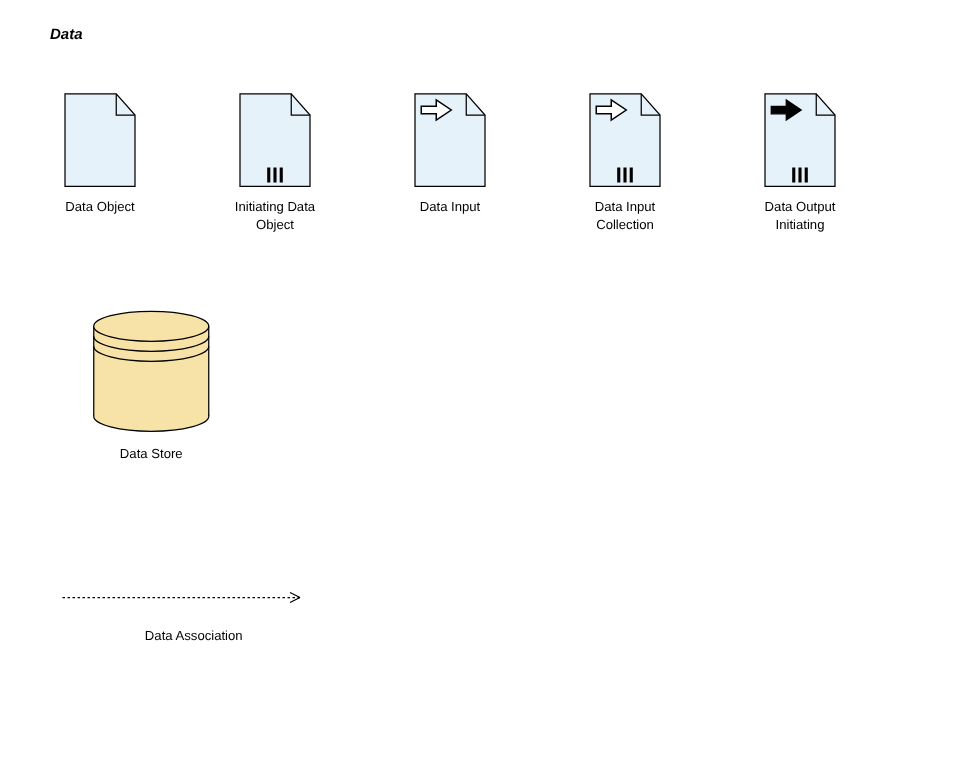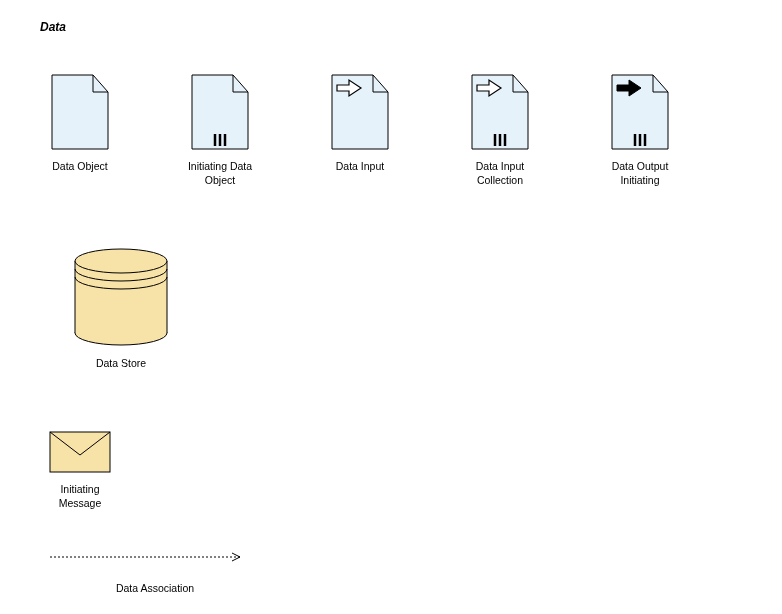--- a/index.html
+++ b/index.html
@@ -122,27 +122,20 @@
       <line x1="94" y1="14" x2="94" y2="86" stroke="#000" stroke-width="1"></line>
       <ellipse cx="48" cy="14" rx="46" ry="12" fill="#f7e2a7" stroke="#000" stroke-width="1"></ellipse>
       <path d="M2 22 A46 12 0 0 0 94 22" fill="none" stroke="#000" stroke-width="1"></path>
       <path d="M2 30 A46 12 0 0 0 94 30" fill="none" stroke="#000" stroke-width="1"></path>
     </svg>
     <div class="label">Data Store</div>
   </div>
 </div>
 
 <div class="row row3" style="margin-bottom:40px;">
-  <div class="item">
-    <svg width="62" height="42" viewBox="0 0 62 42">
-      <rect x="1" y="1" width="60" height="40" fill="#f7e2a7" stroke="#000" stroke-width="1"></rect>
-      <path d="M1 1 L31 24 L61 1" fill="none" stroke="#000" stroke-width="1"></path>
-    </svg>
-    <div class="label">Initiating Message</div>
-  </div>
 
 </div>
 
 <div class="assoc-wrap">
   <svg width="220" height="14" viewBox="0 0 220 14">
     <line x1="10" y1="7" x2="200" y2="7" stroke="#000" stroke-width="1" stroke-dasharray="2,2"></line>
     <path d="M200 7 L192 3 M200 7 L192 11" stroke="#000" stroke-width="1" fill="none"></path>
   </svg>
   <div class="assoc-label">Data Association</div>
 </div>

